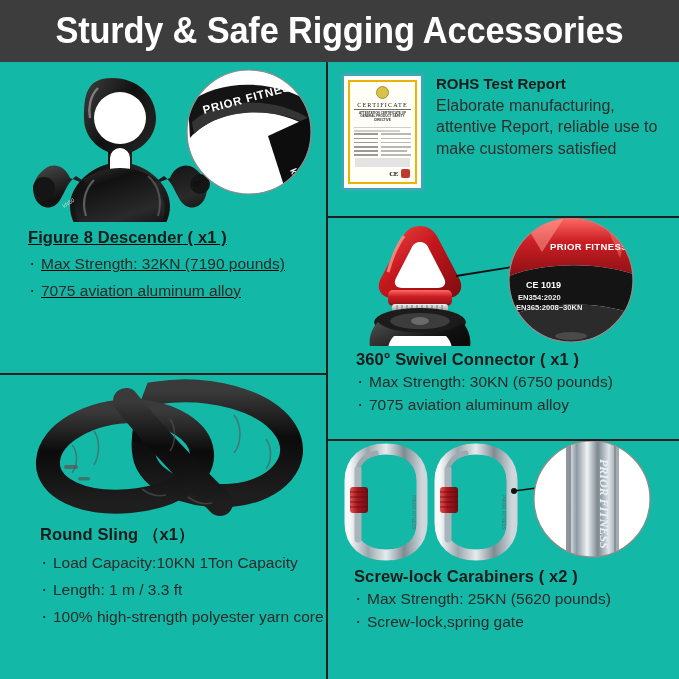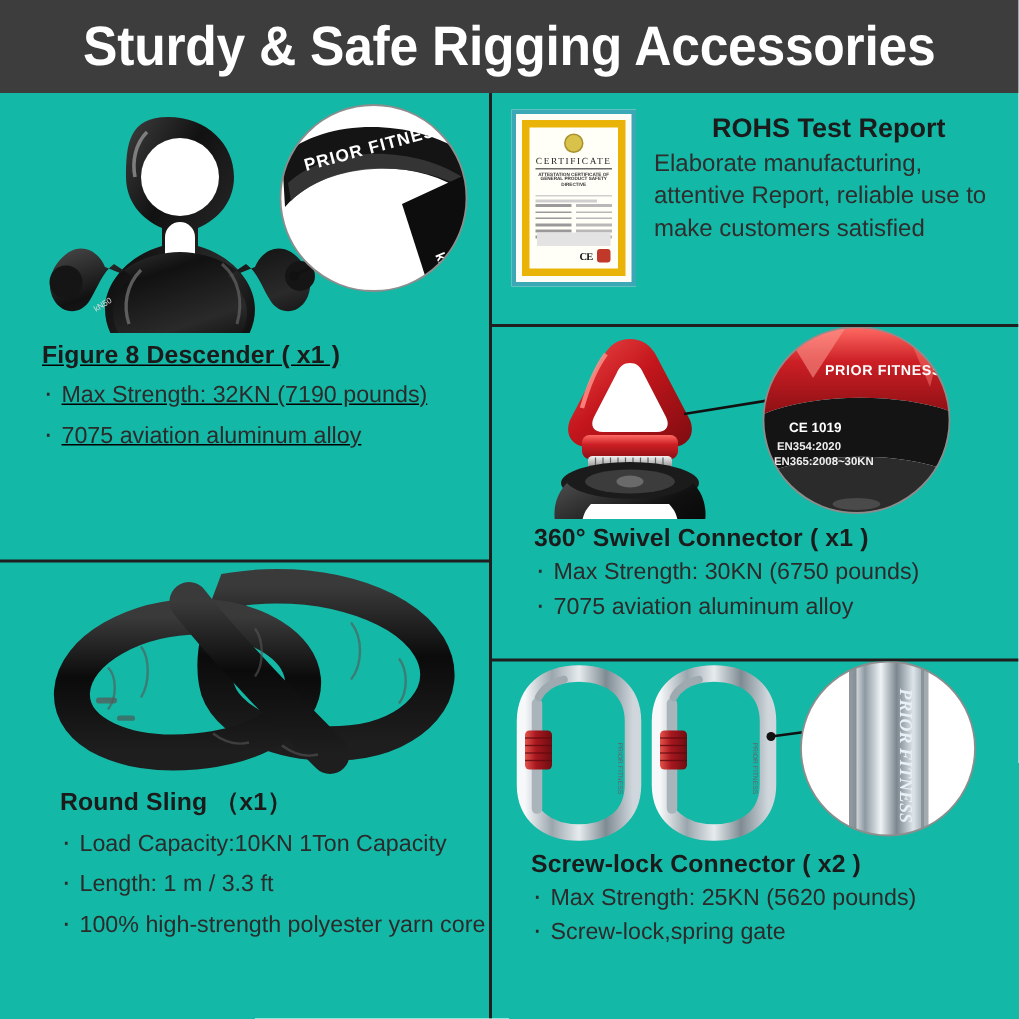--- a/index.html
+++ b/index.html
@@ -115,21 +115,21 @@
     width: 83px; height: 118px;
     border: 3px solid #3aa9b5;
     background: #fdfdf6;
     flex: 0 0 auto;
     position: relative;
     overflow: hidden;
   }
   .cert-inner {
     position: absolute;
     left: 4px; top: 4px; right: 4px; bottom: 4px;
-    border: 5px solid #eab308;
+    border: 2px solid #eab308;
     background: #fffef7;
     padding: 3px 4px;
   }
   .cert-seal {
     width: 13px; height: 13px;
     margin: 1px auto 2px auto;
     border-radius: 50%;
     background: #d8c24a;
     border: 1px solid #a8912e;
   }
@@ -181,24 +181,24 @@
     border-radius: 2px;
   }
   .cert-strip {
     position: absolute;
     left: 5px; right: 5px; bottom: 15px;
     height: 9px;
     background: #e3e3e3;
   }
   .rohs-text { flex: 1; padding-top: 2px; }
   .rohs-title {
-    font-size: 18px;
+    font-size: 15px;
     font-weight: bold;
     color: #1b1b1b;
-    text-align: center;
+    text-align: left;
     margin-bottom: 3px;
   }
   .rohs-body {
     font-size: 16px;
     color: #2e2e2e;
     line-height: 1.34;
   }
 
   
   .swivel-art { height: 128px; }
@@ -574,21 +574,21 @@
           <rect x="240" y="0" width="48" height="116" fill="url(#barmetal)"></rect>
           <rect x="238" y="0" width="5" height="116" fill="#6b767d" opacity="0.75"></rect>
           <rect x="286" y="0" width="5" height="116" fill="#7d888f" opacity="0.7"></rect>
           <text x="272" y="18" font-family="Liberation Serif, serif" font-size="12" font-style="italic" font-weight="bold" fill="#e9f1f6" transform="rotate(90 272 18)">PRIOR FITNESS</text>
         </g>
         <circle cx="264" cy="58" r="58" fill="none" stroke="#8d8d8d" stroke-width="1.2"></circle>
       </svg>
     </div>
 
     <div class="carab-text">
-      <div class="prod-title">Screw-lock Connector ( x2 )</div>
+      <div class="prod-title">Screw-lock Carabiners ( x2 )</div>
       <ul class="bullets">
         <li class="tight">Max Strength: 25KN (5620 pounds)</li>
         <li class="tight">Screw-lock,spring gate</li>
       </ul>
     </div>
   </div>
 
 </div>
 
 </body></html>

